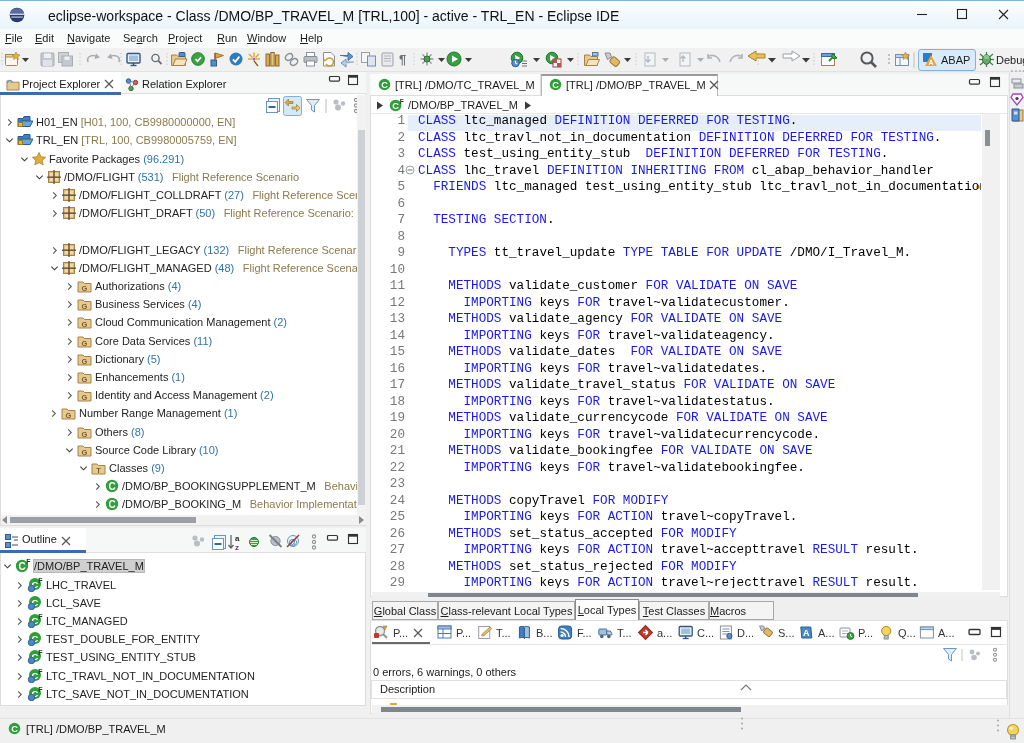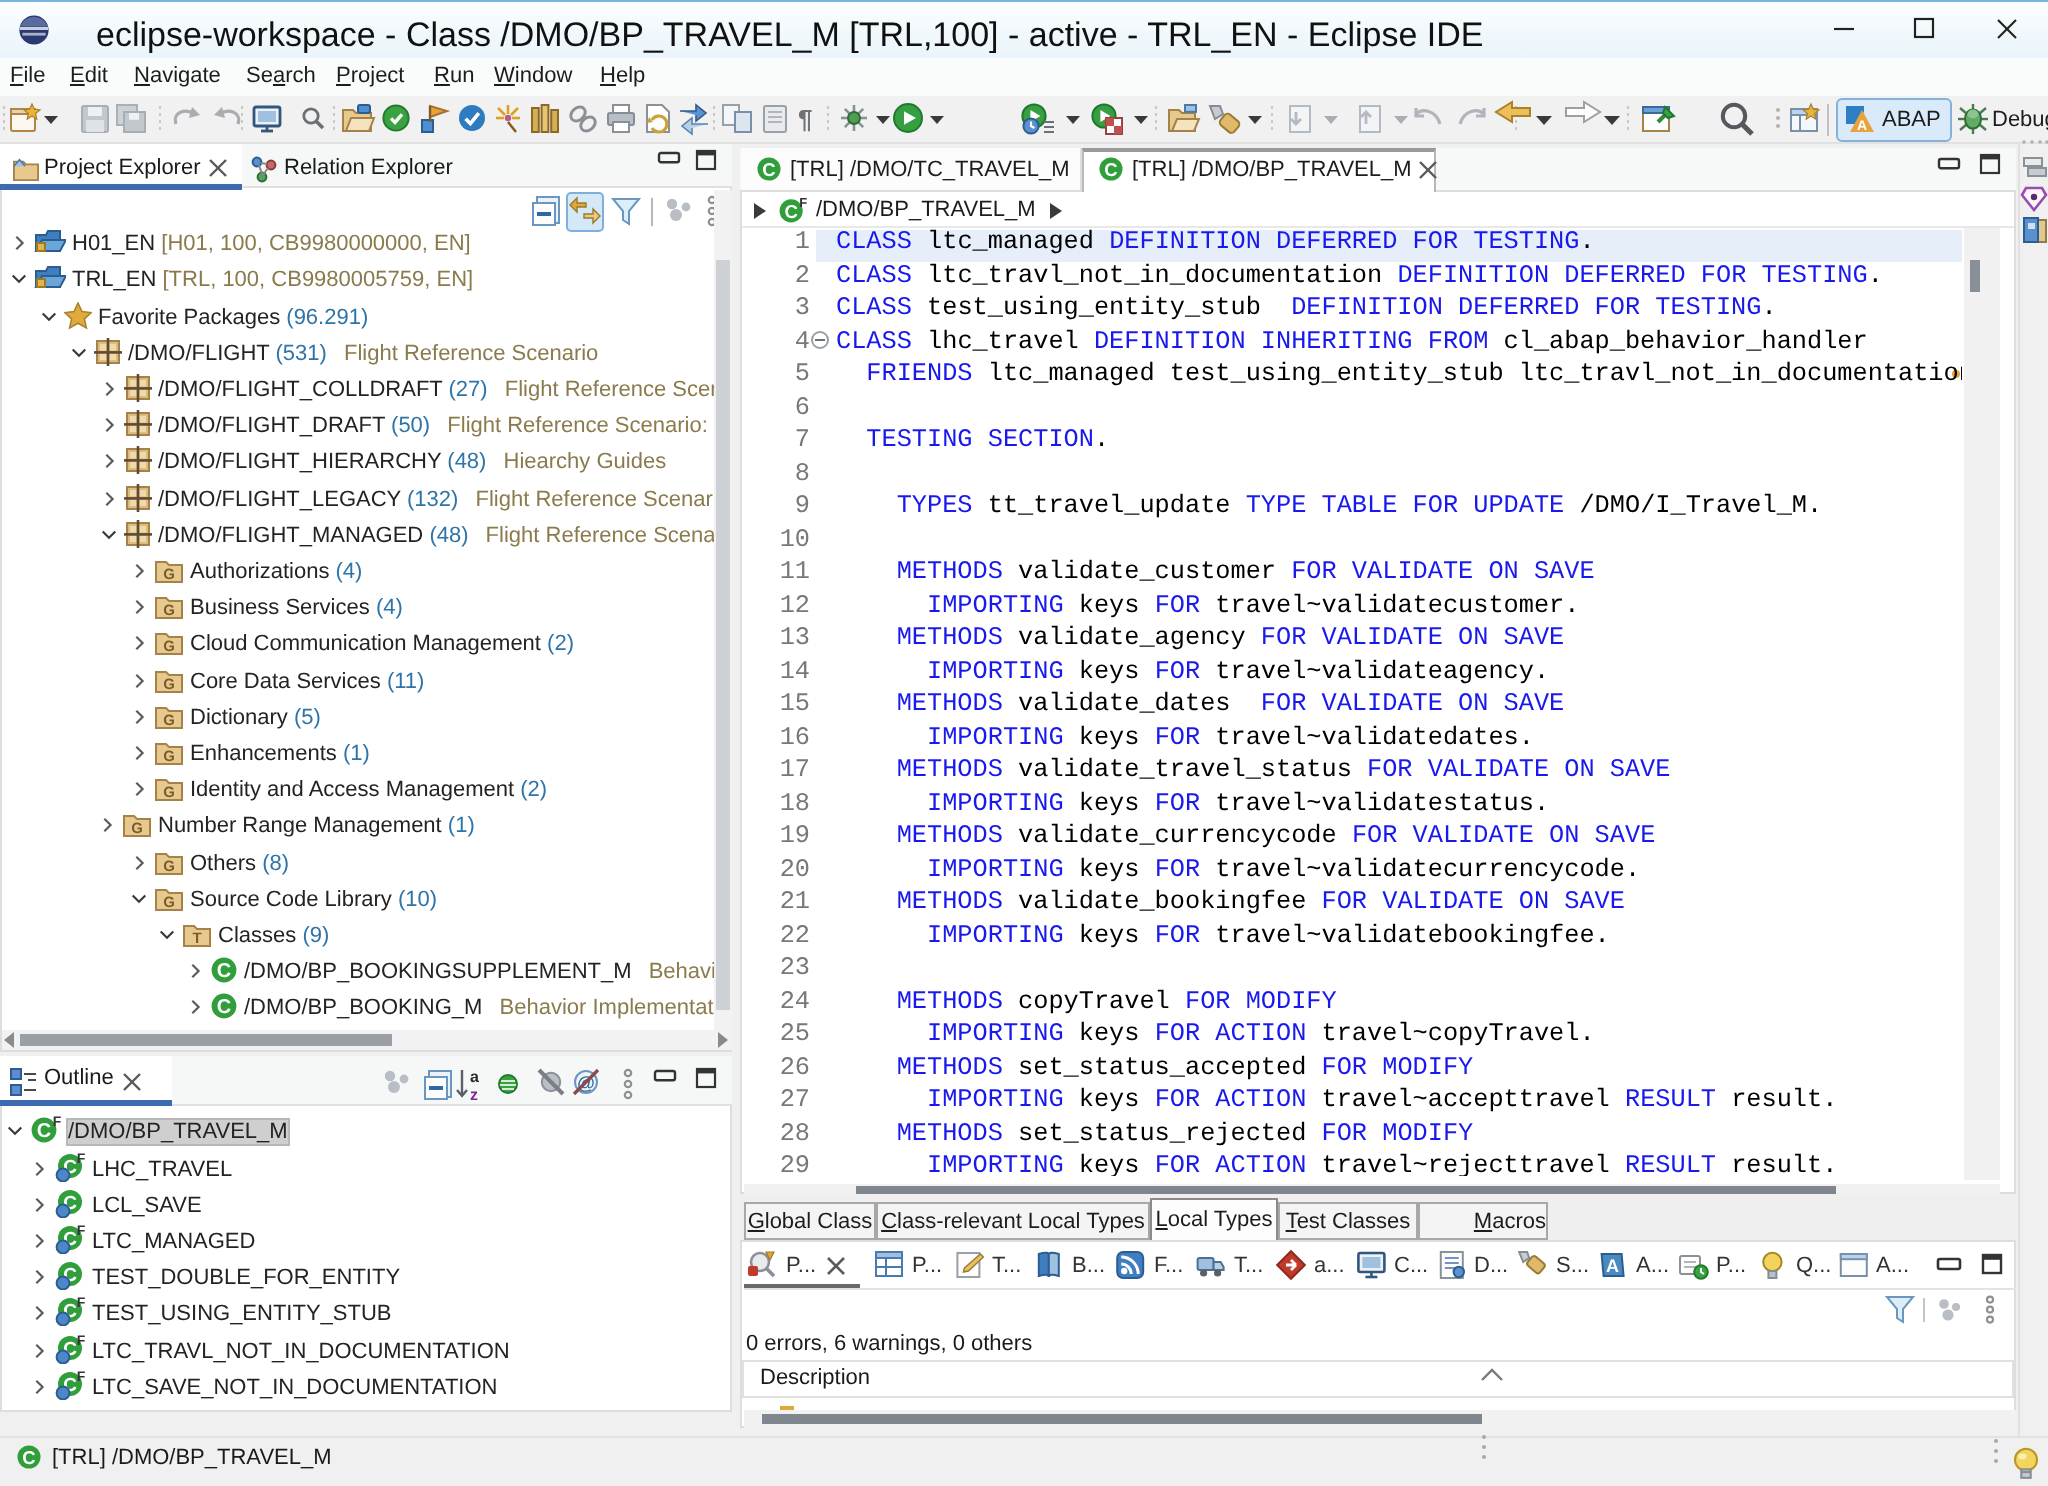--- a/index.html
+++ b/index.html
@@ -72,21 +72,21 @@
       </symbol>
 </defs>
   </svg>
 <div class="a" style="left:0;top:0;width:1024px;height:29px;background:linear-gradient(#fcfeff,#e9f4fa);border-top:1px solid #79b6e2"></div>
 <svg class="a" style="left:9px;top:7px" width="16" height="16" viewBox="0 0 16 16">
     <circle cx="8" cy="8" r="7.3" fill="#2a3a6e"></circle>
     <path d="M1.2 6 A7.3 7.3 0 0 1 14.8 6" fill="#5a6ba0"></path>
     <rect x="1" y="6.4" width="14" height="1.6" fill="#c8cede"></rect>
     <rect x="2.2" y="9.4" width="11.6" height="1.4" fill="#aab2cc"></rect>
   </svg>
-<div class="a t12" style="left:48px;top:8px;color:#111;font-size:17px">eclipse-workspace - Class /DMO/BP_TRAVEL_M [TRL,100] - active - TRL_EN - Eclipse IDE</div>
+<div class="a t12" style="left:48px;top:8px;color:#111;font-size:14px">eclipse-workspace - Class /DMO/BP_TRAVEL_M [TRL,100] - active - TRL_EN - Eclipse IDE</div>
 <svg class="a" style="left:886px;top:0" width="138" height="29" viewBox="0 0 138 29">
     <g stroke="#222" stroke-width="1.1" fill="none">
       <line x1="31" y1="14.5" x2="41" y2="14.5"></line>
       <rect x="71.5" y="9.5" width="9" height="9"></rect>
       <line x1="113" y1="10" x2="122" y2="19"></line>
       <line x1="122" y1="10" x2="113" y2="19"></line>
     </g>
   </svg>
 <div class="a" style="left:0;top:29px;width:1024px;height:19px;background:#fafbfb"></div>
 <div class="a t12" style="left:5px;top:32px"><u>F</u>ile</div>
@@ -425,25 +425,20 @@
 <div class="row" style="left:49px;top:90.9px"><svg class="ar" width="9" height="9" viewBox="0 0 10 10">
         <use href="#chR"></use>
       </svg><svg width="14" height="14" viewBox="0 0 14 14">
         <use href="#pkg"></use>
       </svg><span>/DMO/FLIGHT_COLLDRAFT </span><span class="cnt">(27)</span><span class="desc">  Flight Reference Scenari</span></div>
 <div class="row" style="left:49px;top:109.1px"><svg class="ar" width="9" height="9" viewBox="0 0 10 10">
         <use href="#chR"></use>
       </svg><svg width="14" height="14" viewBox="0 0 14 14">
         <use href="#pkg"></use>
       </svg><span>/DMO/FLIGHT_DRAFT </span><span class="cnt">(50)</span><span class="desc">  Flight Reference Scenario: Dra</span></div>
-<div class="row" style="left:49px;top:127.3px"><svg class="ar" width="9" height="9" viewBox="0 0 10 10">
-        <use href="#chR"></use>
-      </svg><svg width="14" height="14" viewBox="0 0 14 14">
-        <use href="#pkg"></use>
-      </svg><span>/DMO/FLIGHT_HIERARCHY </span><span class="cnt">(48)</span><span class="desc">  Hiearchy Guides</span></div>
 <div class="row" style="left:49px;top:145.5px"><svg class="ar" width="9" height="9" viewBox="0 0 10 10">
         <use href="#chR"></use>
       </svg><svg width="14" height="14" viewBox="0 0 14 14">
         <use href="#pkg"></use>
       </svg><span>/DMO/FLIGHT_LEGACY </span><span class="cnt">(132)</span><span class="desc">  Flight Reference Scenario: L</span></div>
 <div class="row" style="left:49px;top:163.7px"><svg class="ar" width="9" height="9" viewBox="0 0 10 10">
         <use href="#chD"></use>
       </svg><svg width="14" height="14" viewBox="0 0 14 14">
         <use href="#pkg"></use>
       </svg><span>/DMO/FLIGHT_MANAGED </span><span class="cnt">(48)</span><span class="desc">  Flight Reference Scenario.</span></div>
@@ -731,21 +726,21 @@
 
 <div class="a" style="left:982px;top:114px;width:18px;height:476px;background:#f1f1f1"></div>
 <div class="a" style="left:985px;top:130px;width:5px;height:16px;background:#888f96"></div>
 <div class="a" style="left:372px;top:591.5px;width:628px;height:7px;background:#f1f1f1"></div>
 <div class="a" style="left:428px;top:592.5px;width:490px;height:5px;background:#7f868d"></div>
 <div class="a" style="left:370px;top:597px;width:638px;height:23px;background:#efefef"></div>
 <div class="a t12" style="left:372px;top:601px;width:66px;height:19px;background:#f4f4f4;border:1px solid #a8a8a8;text-align:center;line-height:18px"><u>G</u>lobal Class</div>
 <div class="a t12" style="left:438px;top:601px;width:137px;height:19px;background:#f4f4f4;border:1px solid #a8a8a8;text-align:center;line-height:18px"><u>C</u>lass-relevant Local Types</div>
 <div class="a t12" style="left:575px;top:599px;width:64px;height:21px;background:#fdfdfd;border:1px solid #8a8a8a;border-bottom:none;text-align:center;line-height:20px"><u>L</u>ocal Types</div>
 <div class="a t12" style="left:639px;top:601px;width:70px;height:19px;background:#f4f4f4;border:1px solid #a8a8a8;text-align:center;line-height:18px"><u>T</u>est Classes</div>
-<div class="a t12" style="left:709px;top:601px;width:65px;height:19px;background:#f4f4f4;border:1px solid #a8a8a8;text-align:right;line-height:18px"><u>M</u>acros</div>
+<div class="a t12" style="left:709px;top:601px;width:65px;height:19px;background:#f4f4f4;border:1px solid #a8a8a8;text-align:left;line-height:18px"><u>M</u>acros</div>
 
 <div class="a" style="left:370px;top:620px;width:638px;height:94px;background:#fff;border:1px solid #ddd"></div>
 <svg class="a" style="left:374px;top:624px" width="580" height="18" viewBox="0 0 580 18">
     <g transform="translate(0.0,1)">
       <g transform="translate(0,0)">
         <circle cx="6" cy="6" r="4.5" fill="#e8eaec" stroke="#8a9098" stroke-width="1.3"></circle>
         <line x1="9" y1="9" x2="13" y2="13" stroke="#8a9098" stroke-width="1.8"></line>
         <rect x="0" y="8" width="5" height="5" fill="#c0392b" rx="1"></rect>
         <path d="M9 1 L13 1 L11 5 Z" fill="#e8a33c" stroke="#9a7a28" stroke-width="0.6"></path>
       </g>

